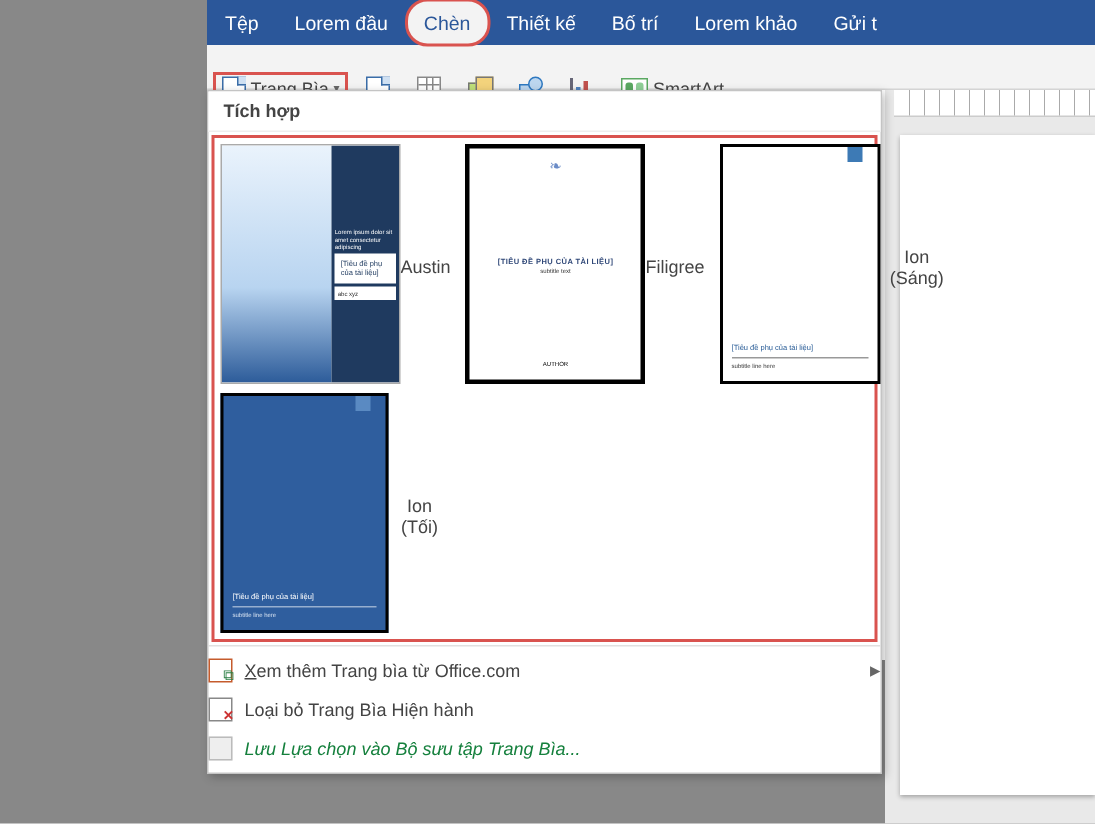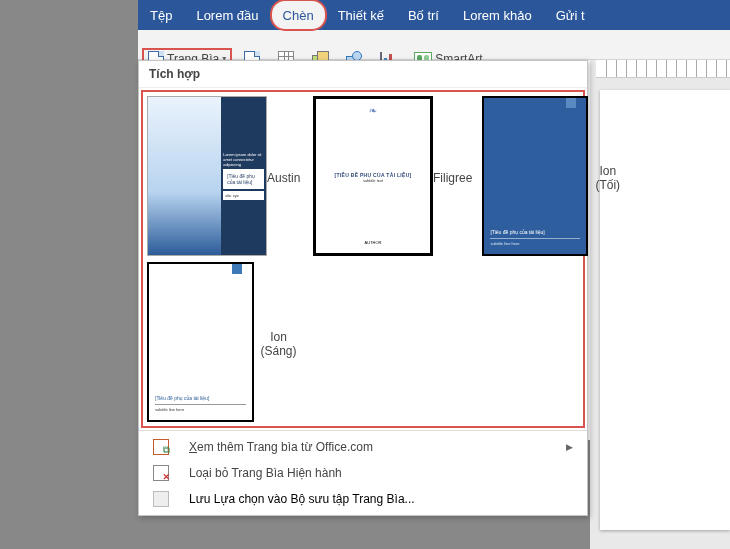--- a/index.html
+++ b/index.html
@@ -180,28 +180,28 @@
   .th-ion-dark .t{font-size:5px;margin-bottom:3px;}
   .th-ion-dark .s{font-size:4px;border-top:1px solid rgba(255,255,255,0.5);padding-top:2px;color:#d7e3f2;}
 
   .dd-menu {
     border-top: 1px solid #e0e0e0;
     padding: 3px 0;
   }
   .dd-menu-item {
     display: flex;
     align-items: center;
-    gap: 20px;
-    padding: 5px 14px;
+    gap: 8px;
+    padding: 5px 0;
     font-size: 12px;
     color: #444;
     cursor: pointer;
   }
   .dd-menu-item .u { text-decoration: underline; }
-  .dd-menu-item.disabled { color: #000000; cursor: default; }
+  .dd-menu-item.disabled { color: #15803d; cursor: default; font-style: italic; }
   .dd-menu-item .arrow { margin-left: auto; color: #666; font-size: 9px; }
   .mi-ic {width:16px;height:16px;display:inline-block;}
   .mi-office{border:1px solid #c55b2c;background:linear-gradient(#fff,#fff);position:relative;}
   .mi-office::after{content:"⧉";position:absolute;right:-2px;bottom:-2px;color:#2a7e43;font-size:10px;}
   .mi-remove{border:1px solid #888;background:#fff;position:relative;}
   .mi-remove::after{content:"✕";position:absolute;right:-2px;bottom:-2px;color:#c33;font-size:9px;font-weight:bold;}
   .mi-save{border:1px solid #bbb;background:#eee;}
 
   .doc-area {
     position:absolute;
@@ -289,37 +289,37 @@
             <div>
               <div class="ttl">[TIÊU ĐỀ PHỤ CỦA TÀI LIỆU]</div>
               <div class="sub">subtitle text</div>
             </div>
             <div class="auth">AUTHOR</div>
           </div>
           <div class="thumb-label">Filigree</div>
         </div>
 
         <div class="gallery-item">
+          <div class="thumb th-ion-light">
+            <div class="tab"></div>
+            <div class="t">[Tiêu đề phụ của tài liệu]</div>
+            <div class="s">subtitle line here</div>
+          </div>
+          <div class="thumb-label">Ion (Sáng)</div>
+        </div>
+
+        <div class="gallery-item">
           <div class="thumb th-ion-dark">
             <div class="tab"></div>
             <div class="t">[Tiêu đề phụ của tài liệu]</div>
             <div class="s">subtitle line here</div>
           </div>
           <div class="thumb-label">Ion (Tối)</div>
         </div>
 
-        <div class="gallery-item">
-          <div class="thumb th-ion-light">
-            <div class="tab"></div>
-            <div class="t">[Tiêu đề phụ của tài liệu]</div>
-            <div class="s">subtitle line here</div>
-          </div>
-          <div class="thumb-label">Ion (Sáng)</div>
-        </div>
-
       </div>
     </div>
 
     <div class="dd-menu">
       <div class="dd-menu-item">
         <span class="mi-ic mi-office"></span>
         <span><span class="u">X</span><span>em thêm Trang bìa từ Office.com</span></span>
         <span class="arrow">▶</span>
       </div>
       <div class="dd-menu-item">

